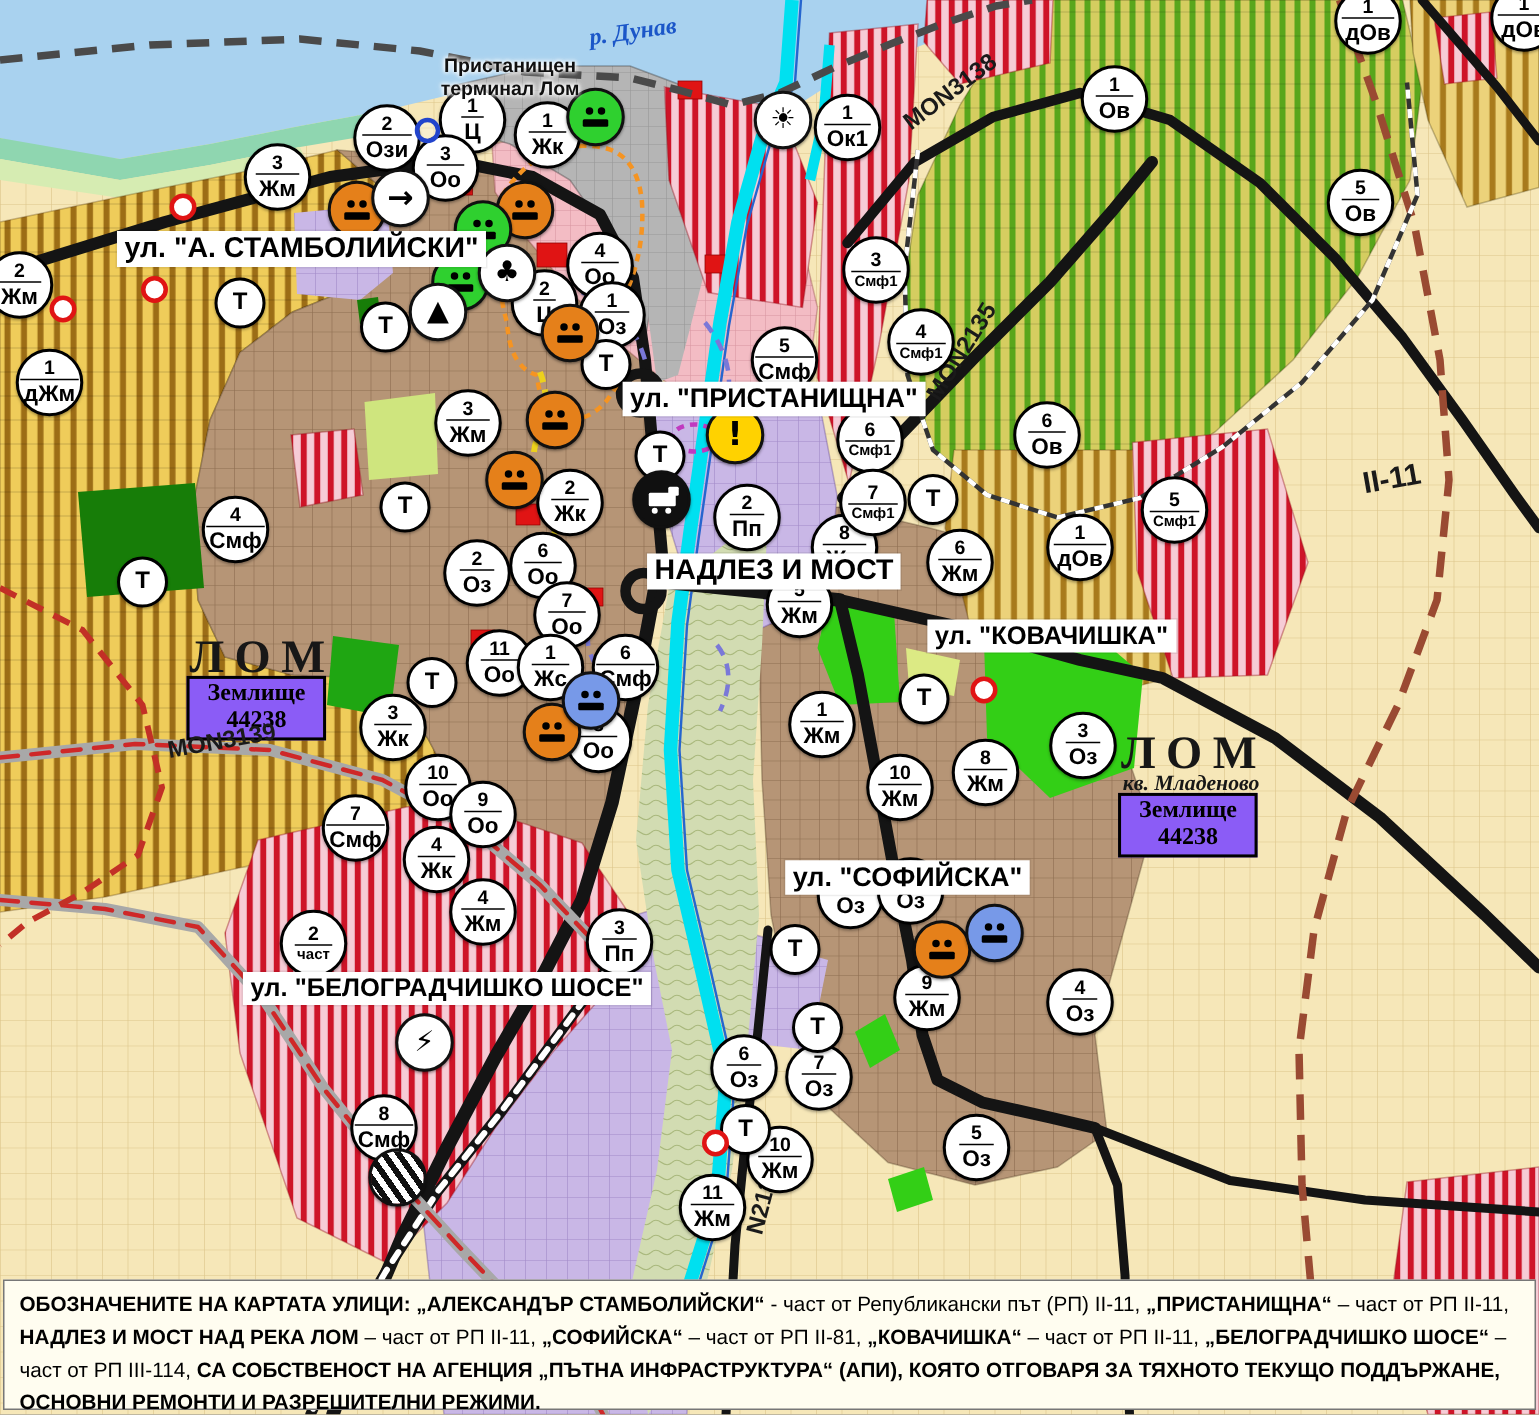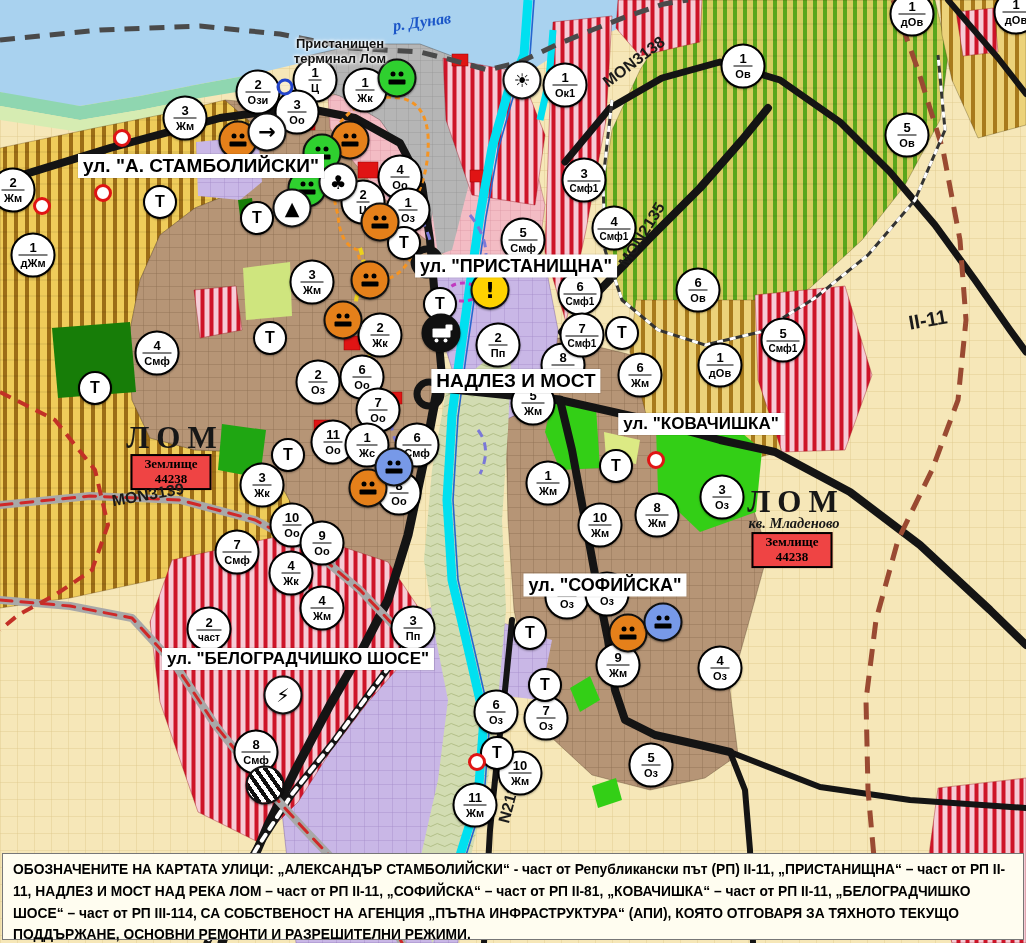--- a/index.html
+++ b/index.html
@@ -6,21 +6,21 @@
   #stage{position:relative;width:1026px;height:943px;overflow:hidden;background:#f6e7b8;
          font-family:"Liberation Sans",sans-serif;}
   #stage svg{position:absolute;left:0;top:0;z-index:0;}
   #overlay{position:absolute;left:0;top:0;width:100%;height:100%;z-index:2;}
 
   
   .zm{position:absolute;transform:translate(-50%,-50%);width:41px;height:41px;background:#fff;
       border:2.5px solid #000;border-radius:50%;display:flex;flex-direction:column;align-items:center;
       justify-content:center;z-index:5;font-weight:bold;color:#000;box-shadow:0 1px 2px rgba(0,0,0,.35);}
   .zm .n{font-size:13px;line-height:1.05;min-height:12px;}
-  .zm .c{font-size:11px;line-height:1.15;border-top:1.7px solid #000;padding:1px 2px 0;}
+  .zm .c{font-size:15px;line-height:1.15;border-top:1.7px solid #000;padding:1px 2px 0;}
   .zm.small .c{font-size:10px;}
   .zm.tm{width:30px;height:30px;font-size:16px;line-height:1;}
 
   
   .im{position:absolute;transform:translate(-50%,-50%);width:35px;height:35px;border-radius:50%;
       display:flex;align-items:center;justify-content:center;z-index:6;border:2.5px solid #101010;
       box-shadow:0 1px 2px rgba(0,0,0,.45);font-family:"DejaVu Sans",sans-serif;font-weight:bold;}
   .im .ig{font-size:19px;line-height:1;color:#000;}
   .im-warning .ig{font-size:22px;}
   .im-arrow-sign .ig{font-size:21px;}
@@ -39,36 +39,36 @@
   .dotb{position:absolute;transform:translate(-50%,-50%);width:11px;height:11px;border:3px solid #2244cc;
       background:rgba(255,255,255,.3);border-radius:50%;z-index:6;}
 
   
   .sl{position:absolute;transform:translate(-50%,-50%);background:#fff;padding:1px 5px;font-weight:bold;
       color:#000;white-space:nowrap;z-index:8;box-shadow:0 0 0 1px rgba(0,0,0,.07);}
   .city{position:absolute;transform:translate(-50%,-50%);font-family:"Liberation Serif",serif;font-weight:bold;
       font-size:31px;letter-spacing:7px;color:#171717;z-index:4;white-space:nowrap;}
   .quarter{position:absolute;transform:translate(-50%,-50%);font-family:"Liberation Serif",serif;font-style:italic;
       font-weight:bold;font-size:14.5px;color:#171717;z-index:4;white-space:nowrap;}
-  .regbox{position:absolute;transform:translate(-50%,-50%);background:#ef4444;border:2px solid #000;
-      padding:1px 12px;text-align:center;font-family:"Liberation Serif",serif;font-weight:bold;font-size:13px;
+  .regbox{position:absolute;transform:translate(-50%,-50%);background:#8b5cf6;border:2px solid #000;
+      padding:1px 12px;text-align:center;font-family:"Liberation Serif",serif;font-weight:bold;font-size:16px;
       line-height:1.15;z-index:4;white-space:nowrap;}
   .rl{position:absolute;transform:translate(-50%,-50%) rotate(var(--r,0deg));font-weight:bold;color:#1a1a1a;
       z-index:4;white-space:nowrap;}
   .riverlbl{position:absolute;transform:translate(-50%,-50%) rotate(-8deg);color:#1b56c8;
       font-family:"Liberation Serif",serif;font-style:italic;font-weight:bold;font-size:16px;z-index:4;white-space:nowrap;}
   .terminal{position:absolute;transform:translate(-50%,-50%);text-align:center;font-weight:bold;font-size:13px;
       color:#101010;line-height:1.15;z-index:7;white-space:nowrap;
       text-shadow:0 0 3px #fff,0 0 3px #fff,0 0 5px #fff;}
 
   
   .caption{position:absolute;left:2px;right:2px;top:853px;bottom:3px;background:#fffdf0;border:1px solid #777;
       padding:5px 10px 3px;font-size:13.8px;line-height:1.58;color:#000;z-index:10;}
   .caption .cb{font-weight:bold;}
-  .caption .cr{font-weight:bold;}
+  .caption .cr{font-weight:normal;}
 </style>
 </head>
 <body>
 
 <div id="stage">
   <svg width="1026" height="943" viewBox="0 0 1026 943">
     <defs>
       <pattern id="pc" width="17" height="17" patternUnits="userSpaceOnUse">
         <rect width="17" height="17" fill="#f6e7b8"></rect>
           <path d="M0 0H17M0 0V17" stroke="#ddc58a" stroke-width="0.8"></path>

